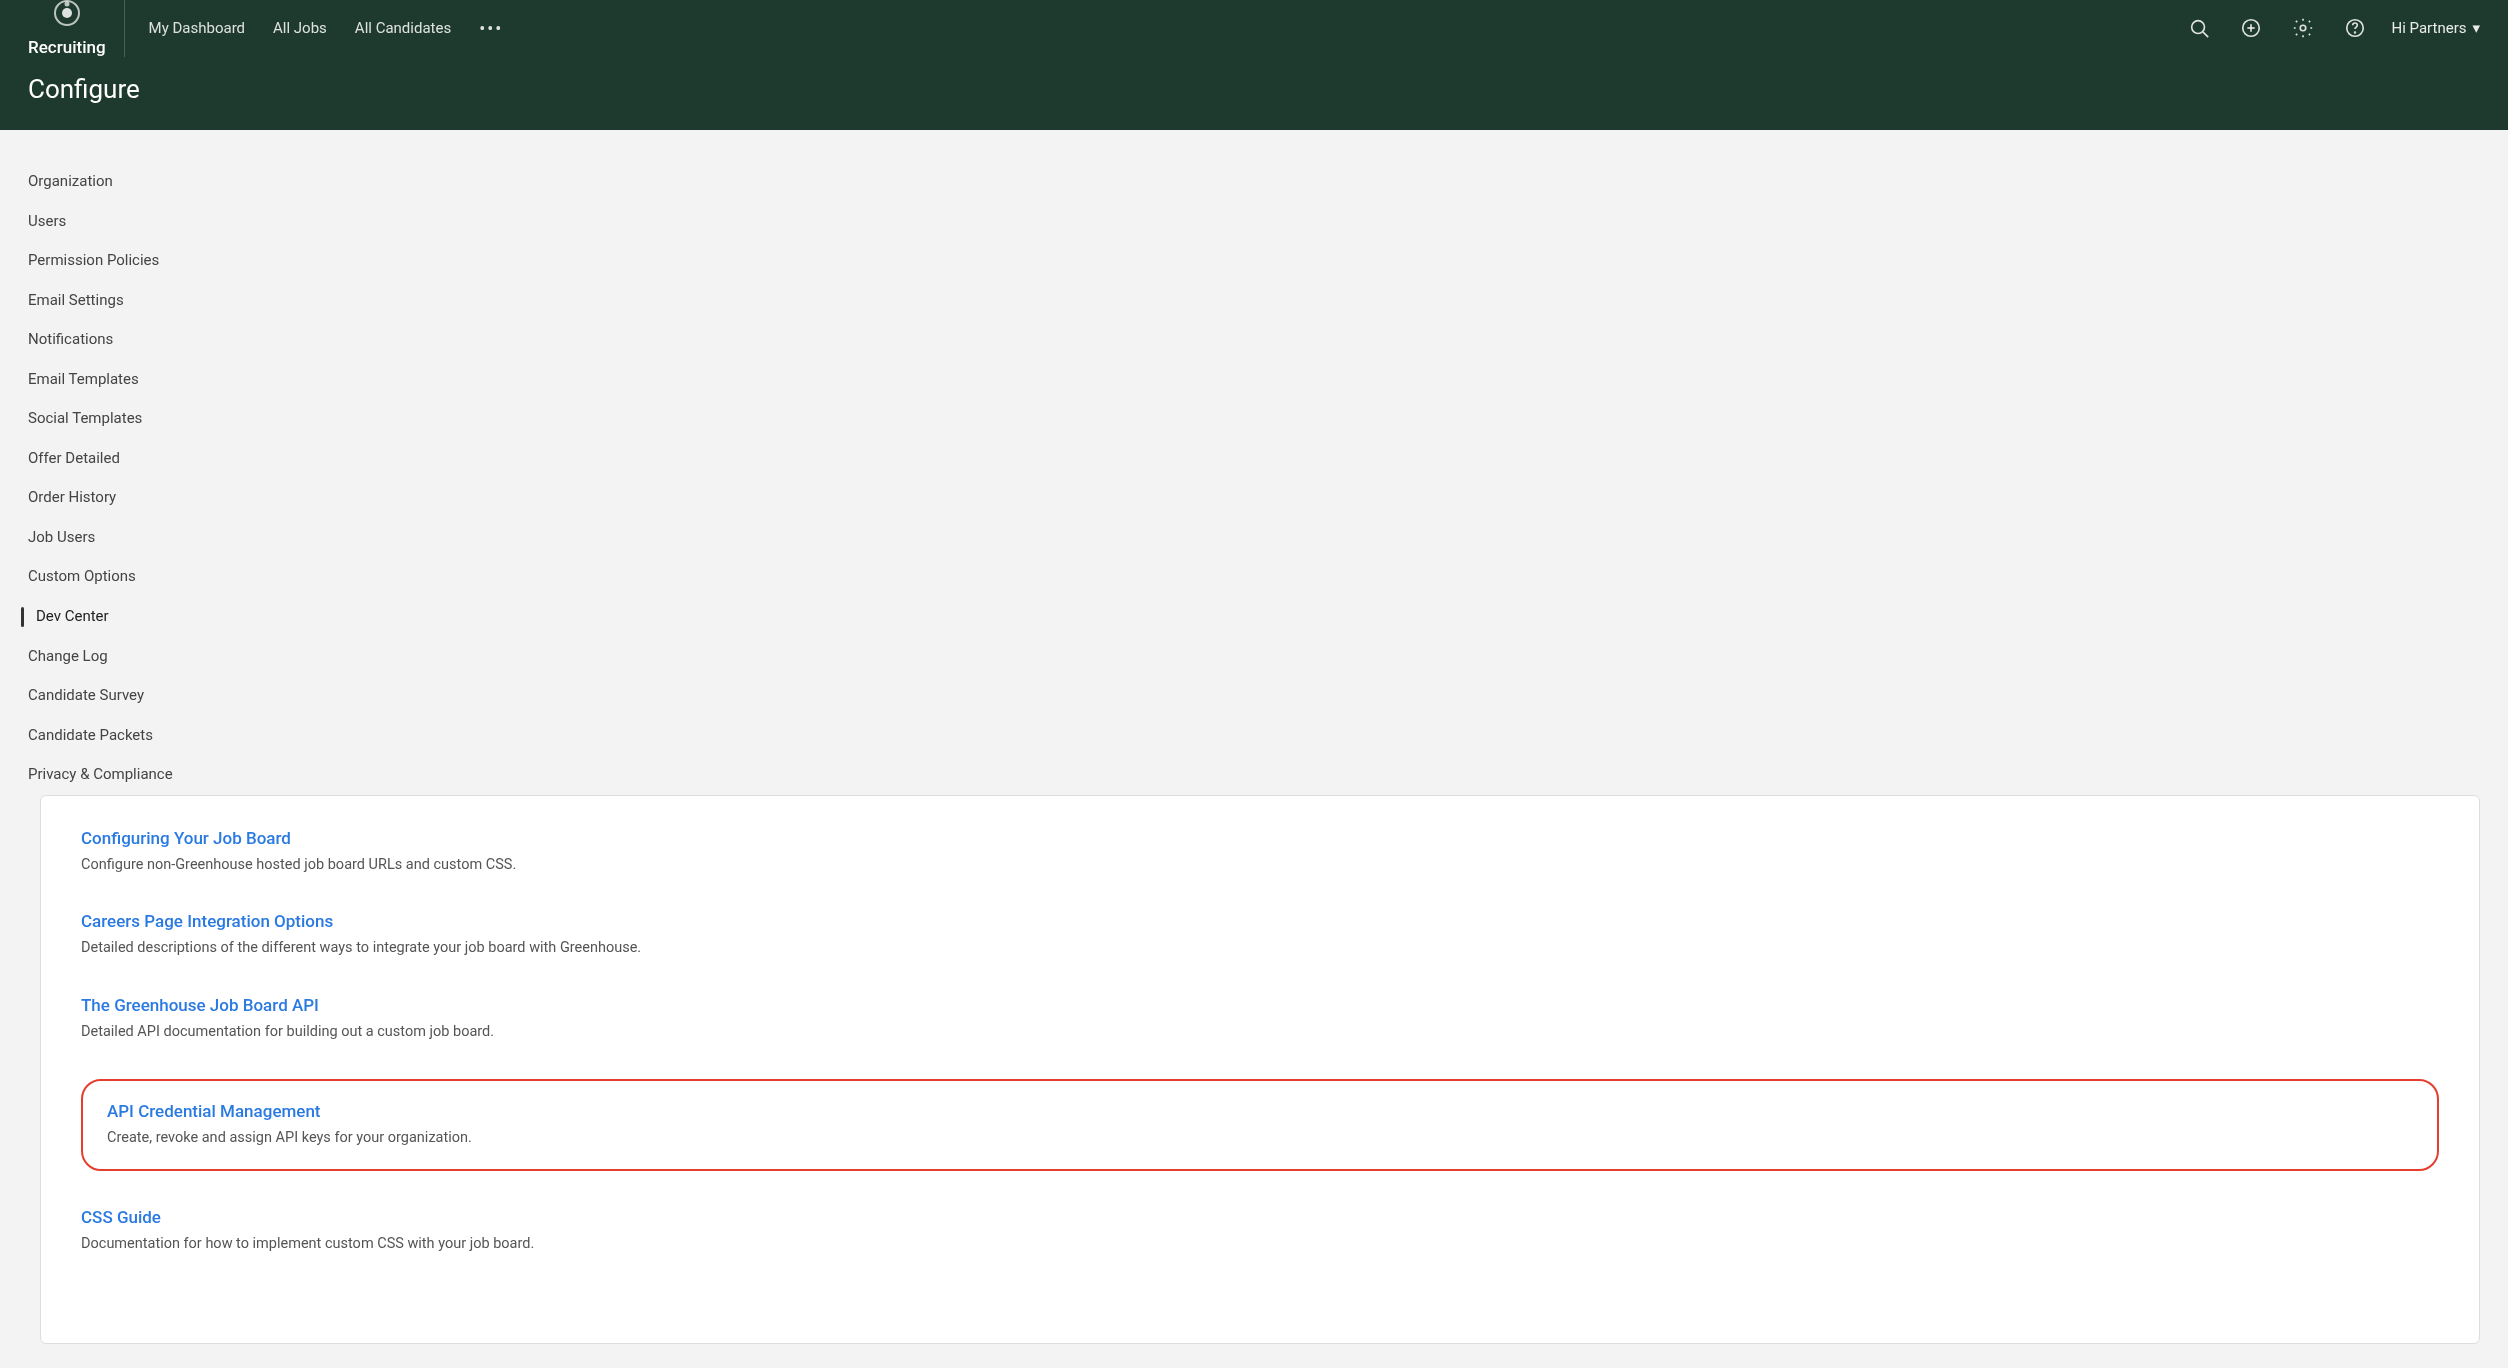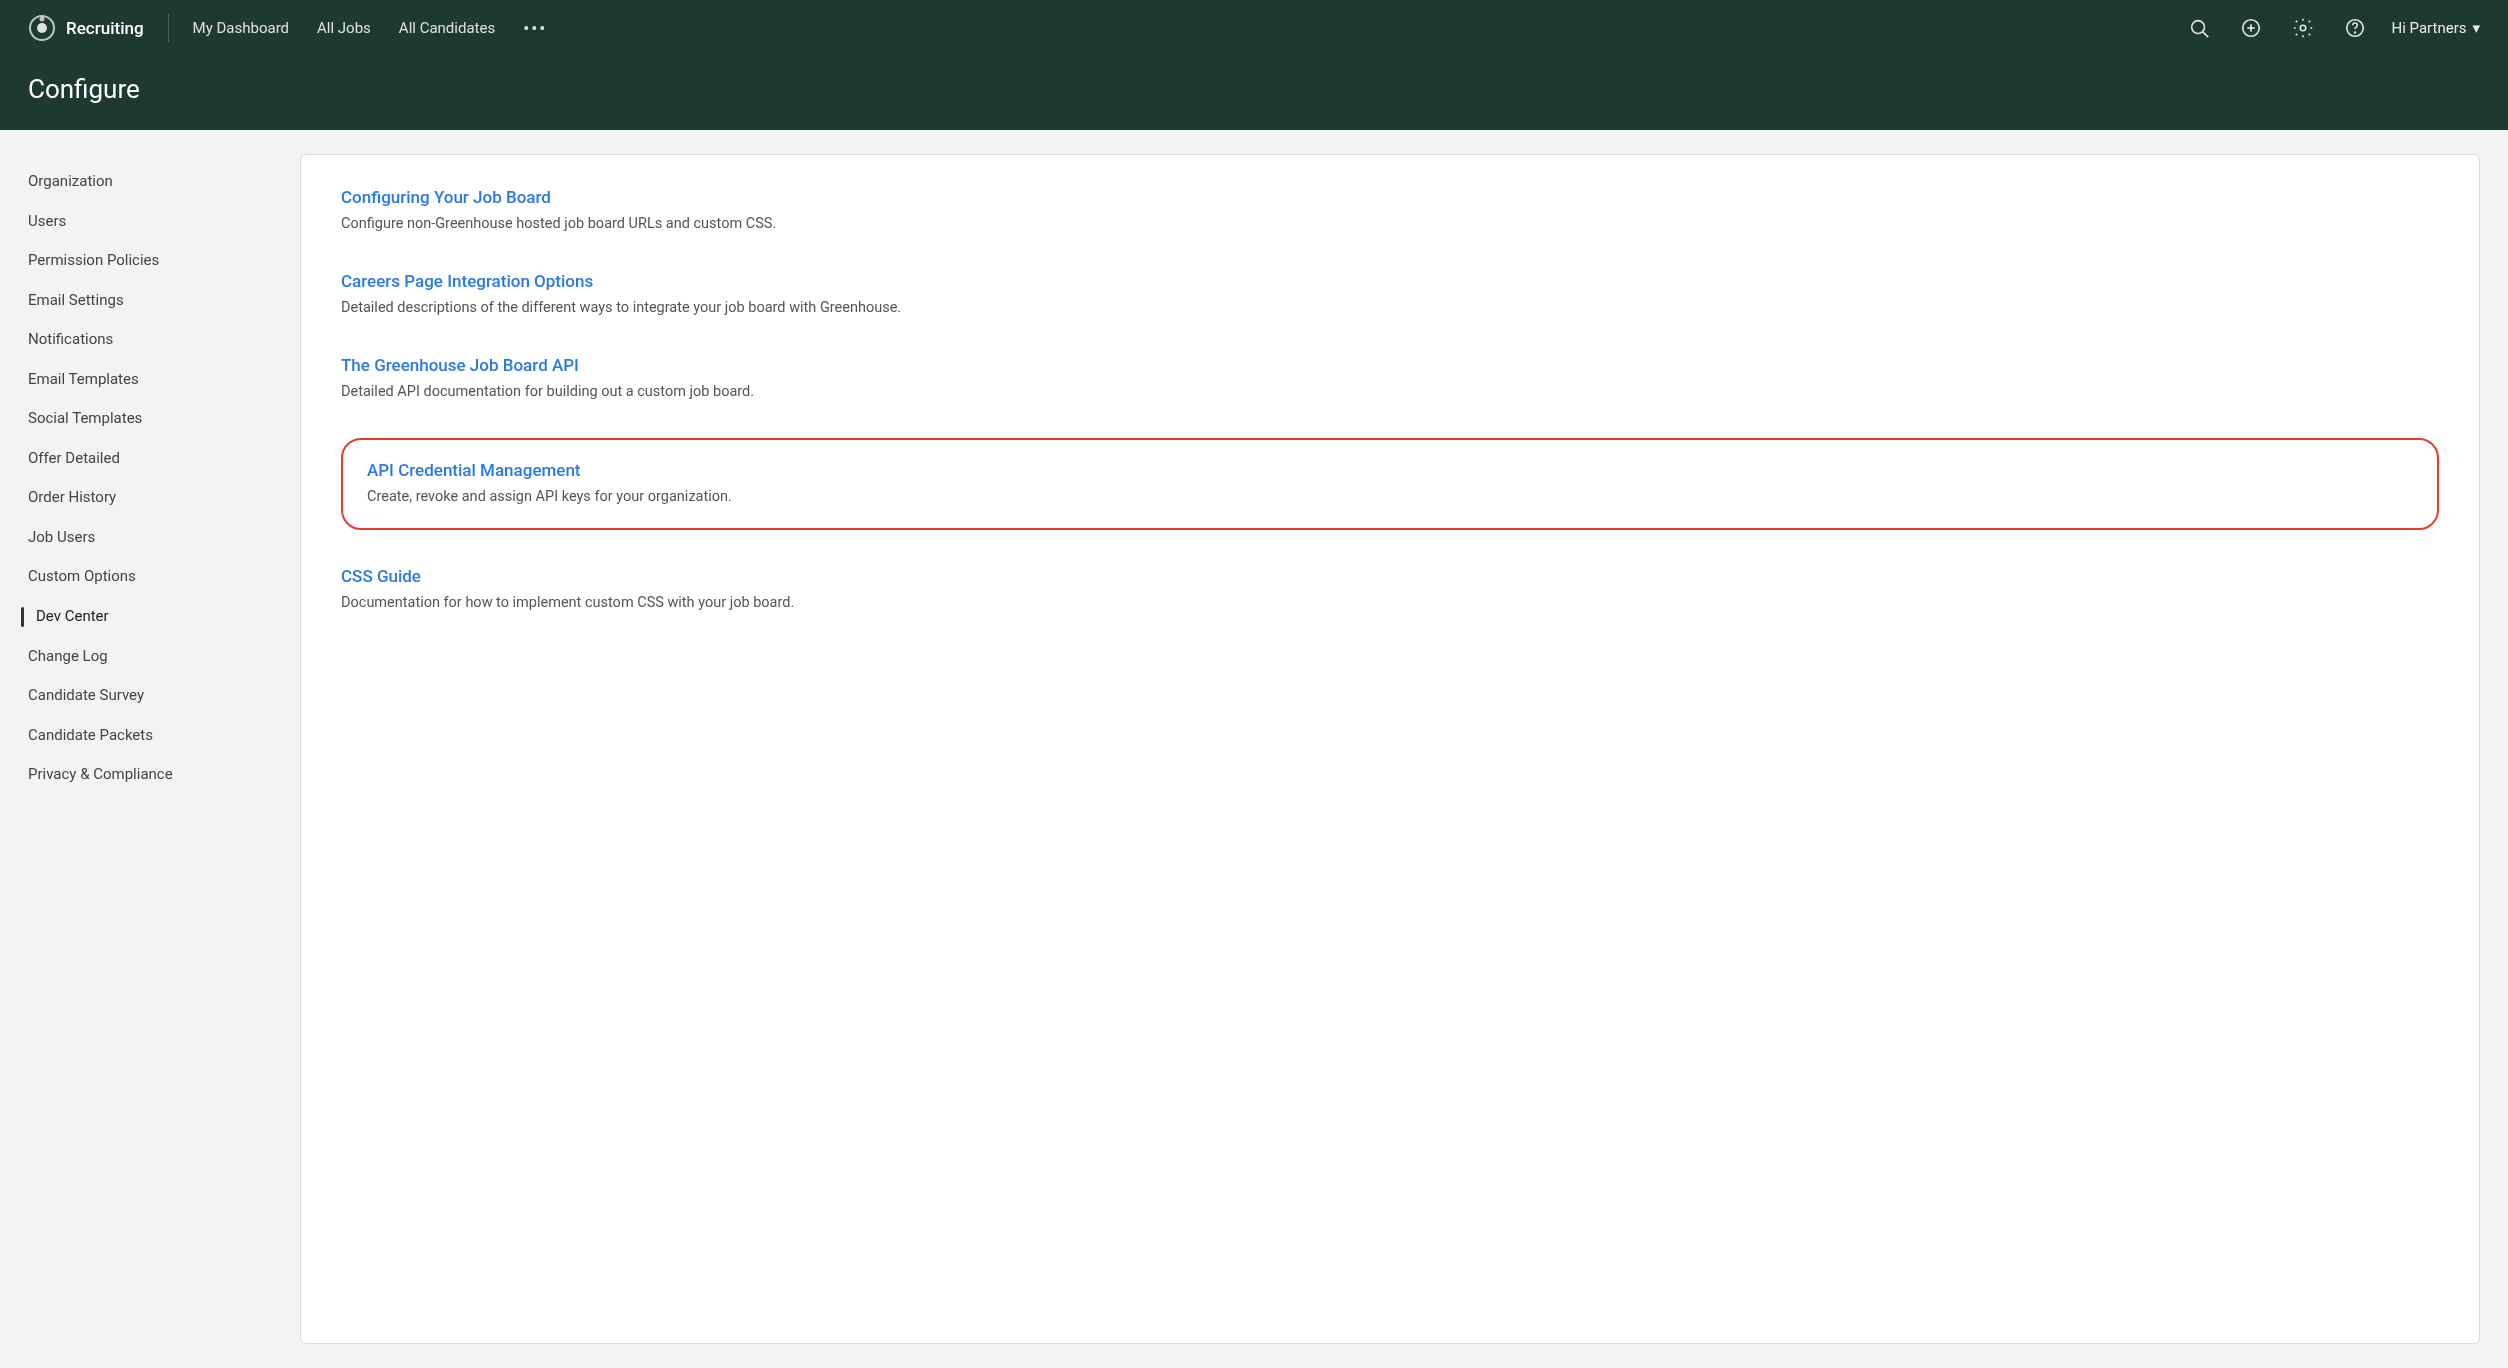--- a/index.html
+++ b/index.html
@@ -14,23 +14,24 @@
       height: 56px;
       gap: 0;
     }
     .nav-logo {
       display: flex;
       align-items: center;
       gap: 10px;
       color: #fff;
       font-size: 17px;
       font-weight: 500;
-      padding-right: 24px;
+      padding-right: 18px;
       border-right: 1px solid rgba(255,255,255,0.2);
       margin-right: 24px;
+      flex-direction: column;
     }
     .nav-logo-icon {
       width: 28px;
       height: 28px;
     }
     .nav-links {
       display: flex;
       align-items: center;
       gap: 28px;
       flex: 1;
@@ -90,20 +91,21 @@
       font-size: 26px;
       font-weight: 400;
     }
 
     
     .main-layout {
       display: flex;
       padding: 24px 28px;
       gap: 0;
       min-height: calc(100vh - 130px);
+      flex-direction: column;
     }
 
     
     .sidebar {
       width: 260px;
       flex-shrink: 0;
       padding-top: 8px;
     }
     .sidebar-item {
       padding: 10px 16px 10px 0;

